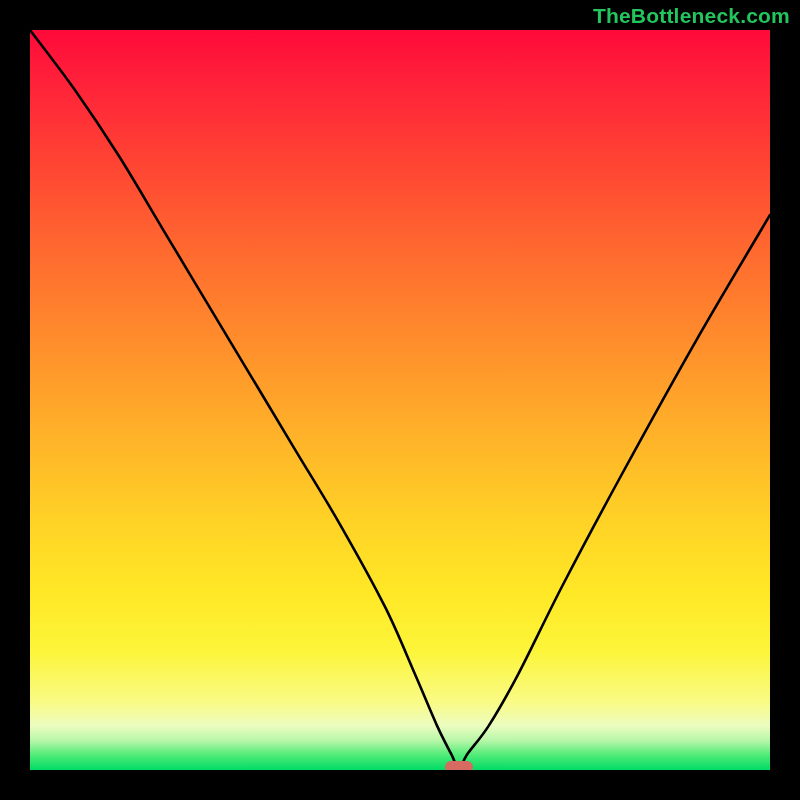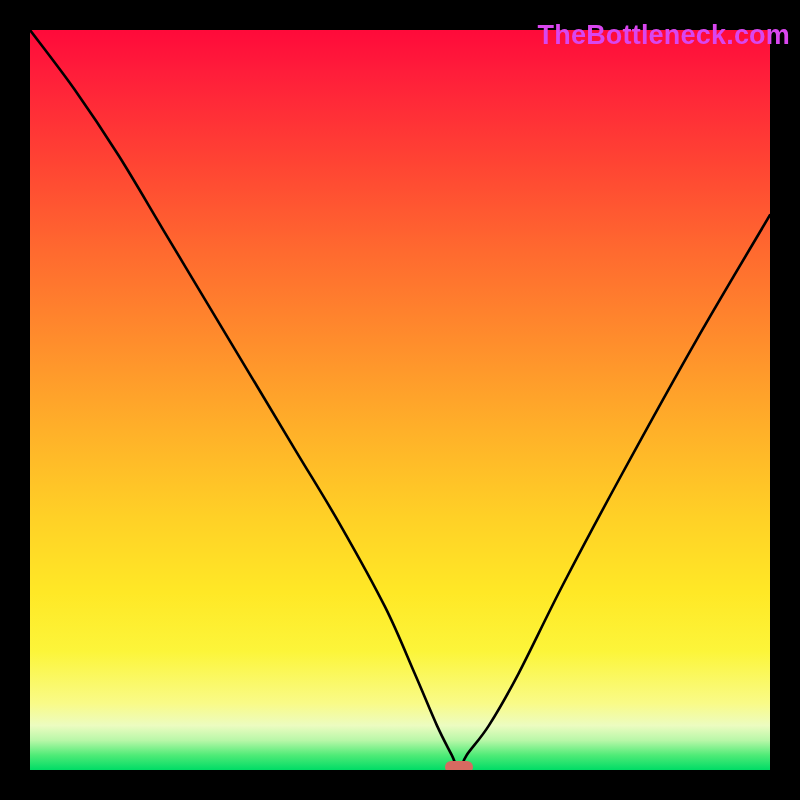--- a/index.html
+++ b/index.html
@@ -14,26 +14,25 @@
     position: relative;
     width: 800px;
     height: 800px;
     background: #000;
   }
   .watermark {
     position: absolute;
     top: 4px;
     right: 10px;
     font-family: Arial, Helvetica, sans-serif;
-    font-size: 27px;
+    font-size: 21px;
     font-weight: bold;
-    color: #d946ef;
+    color: #22c55e;
     letter-spacing: 0.2px;
     z-index: 10;
-    margin-top: 16px;
   }
   .plot-area {
     position: absolute;
     left: 30px;
     top: 30px;
     width: 740px;
     height: 740px;
     overflow: hidden;
   }
   .gradient {

